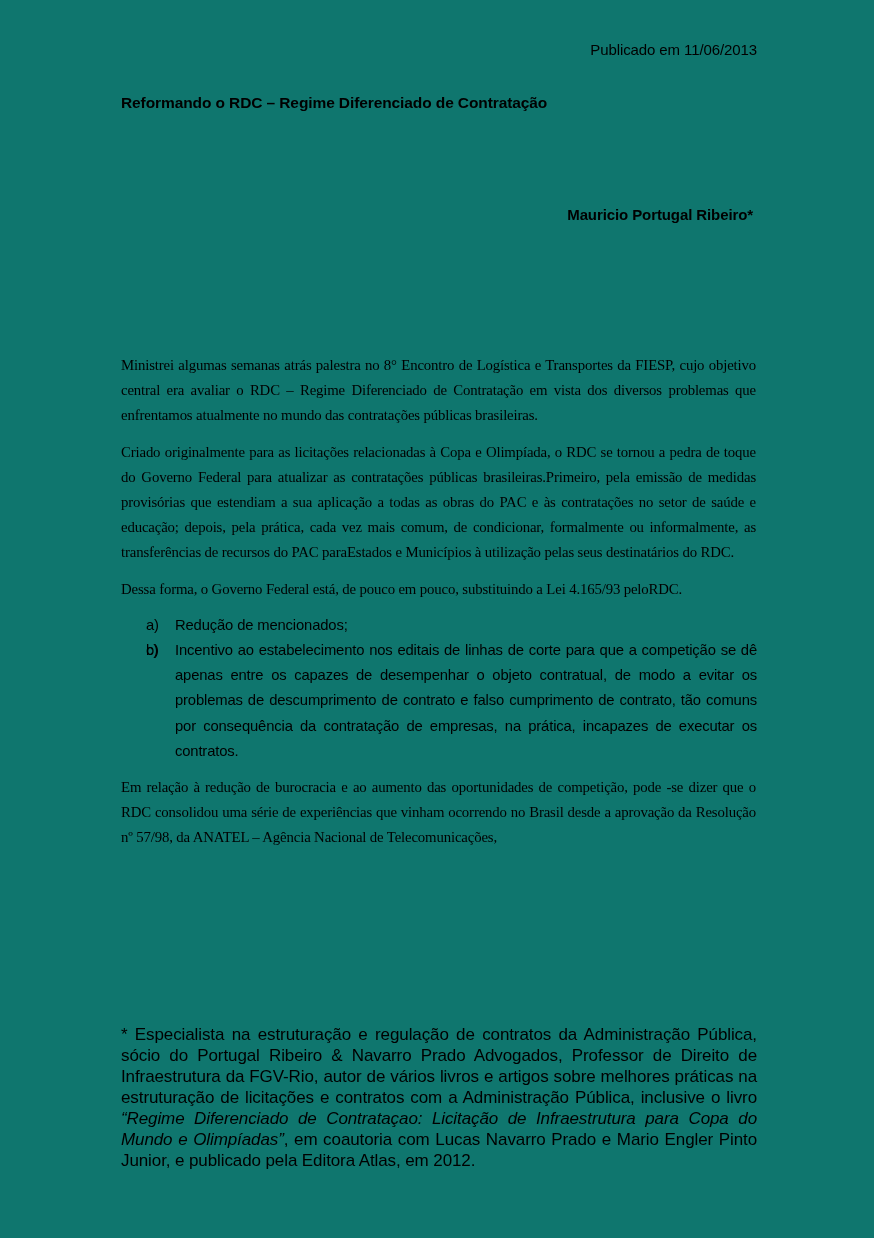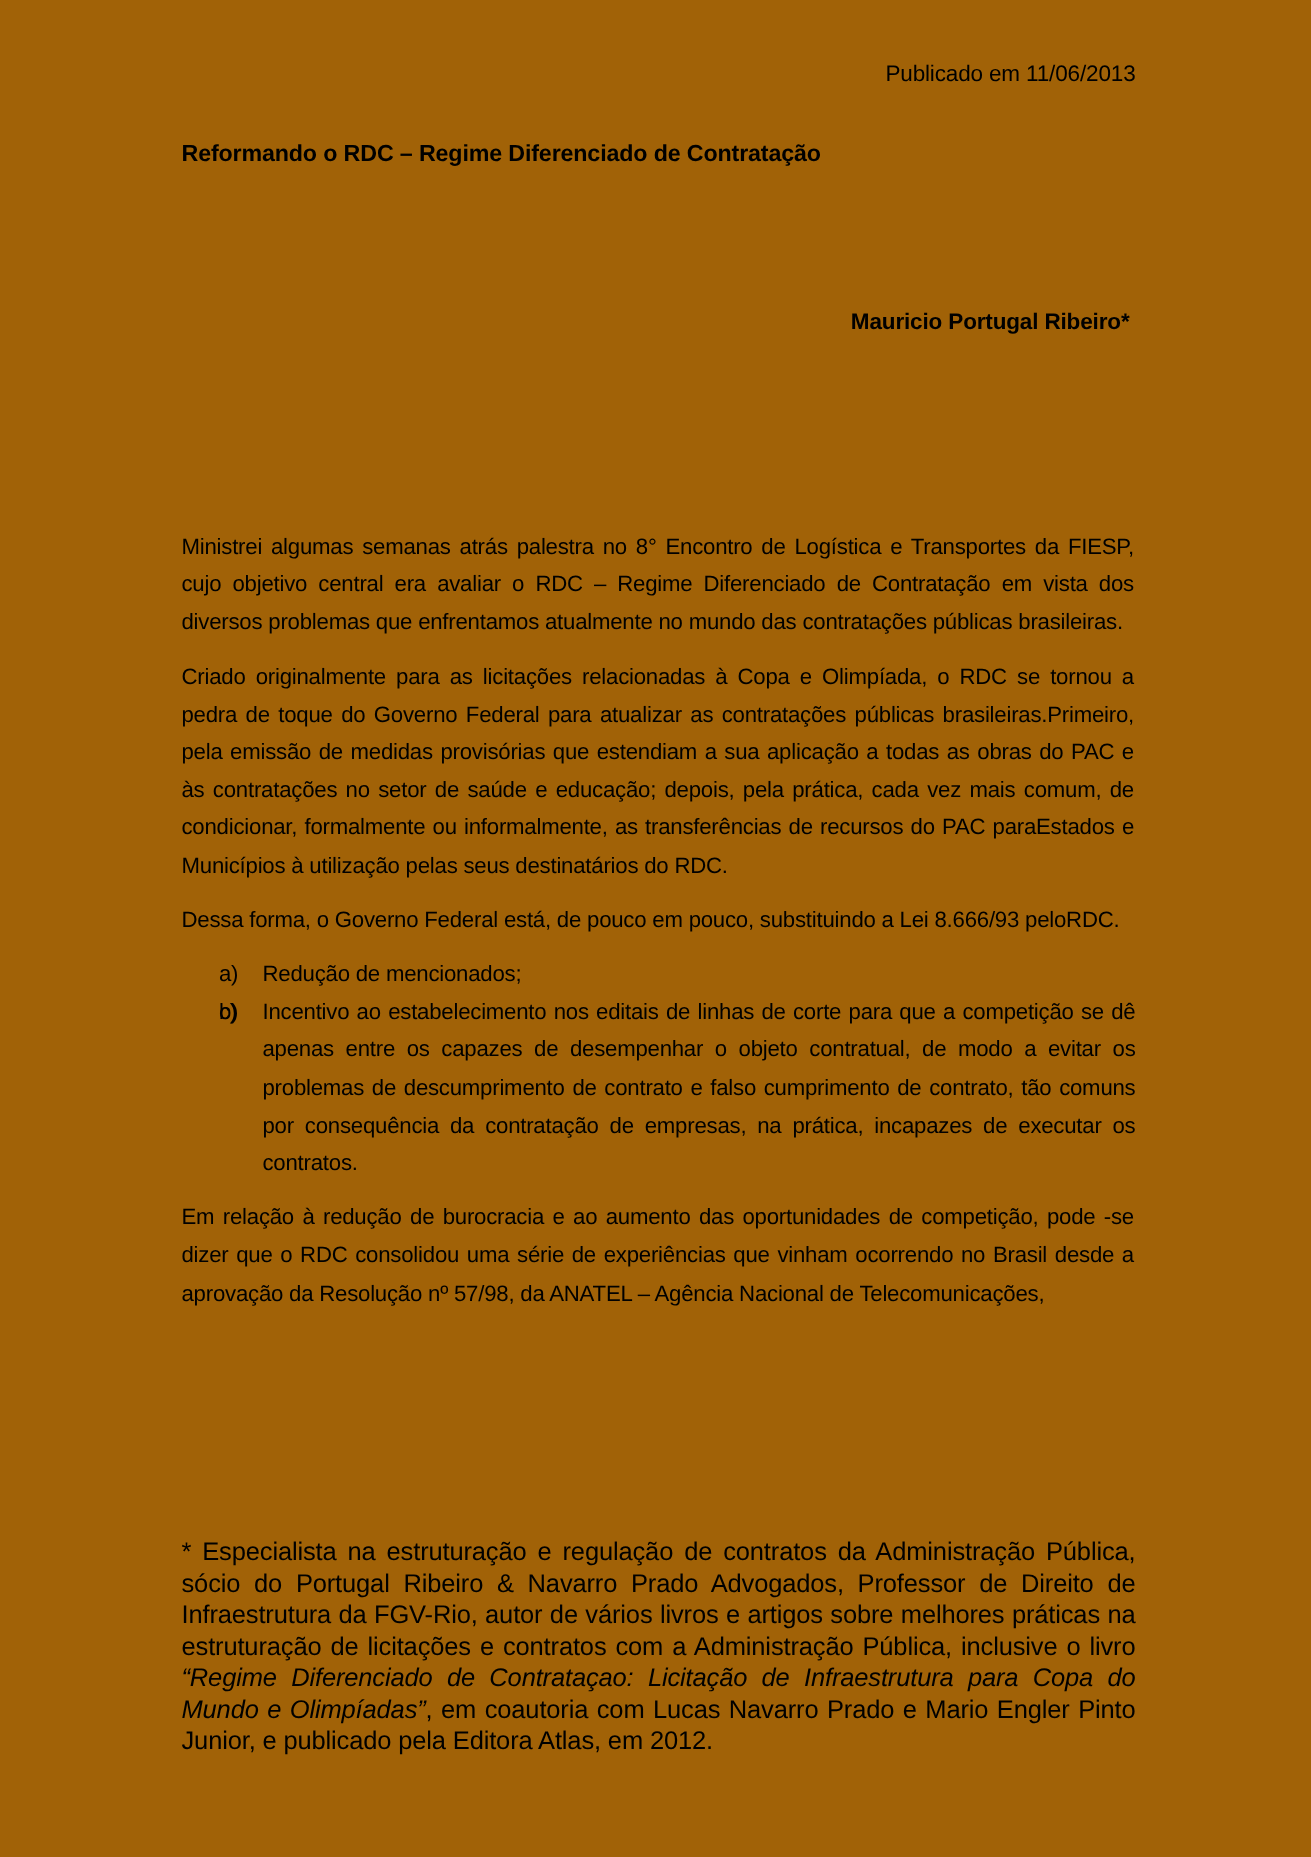--- a/index.html
+++ b/index.html
@@ -2,21 +2,21 @@
 <html><head>
 <meta charset="utf-8">
 <style>
   * { margin: 0; padding: 0; box-sizing: border-box; }
   html, body { background: #ffffff; }
   .page {
     position: relative;
     width: 874px;
     height: 1238px;
     margin: 0 auto;
-    background: #a16207;
+    background: #0f766e;
     color: #000000;
     font-family: "Liberation Sans", sans-serif;
     overflow: hidden;
   }
   .pub-date {
     position: absolute;
     top: 41px;
     right: 117px;
     font-size: 15px;
     letter-spacing: -0.1px;
@@ -42,21 +42,21 @@
   .body-text {
     position: absolute;
     top: 353px;
     left: 121px;
     width: 636px;
     font-size: 14.8px;
     line-height: 25.2px;
     letter-spacing: -0.15px;
     text-align: justify;
   }
-  .body-text p { margin: 0 1px 11px 0; }
+  .body-text p { margin: 0 1px 11px 0; font-family: Liberation Serif, serif; }
   .alpha-list {
     list-style: none;
     margin: 0 0 11px 0;
   }
   .alpha-list li {
     position: relative;
     padding-left: 54px;
     text-align: justify;
   }
   .alpha-list .marker {
@@ -85,21 +85,21 @@
 
   <h1 class="doc-title">Reformando o RDC – Regime Diferenciado de Contratação</h1>
 
   <div class="author-line">Mauricio Portugal Ribeiro*</div>
 
   <div class="body-text">
     <p>Ministrei algumas semanas atrás palestra no 8° Encontro de Logística e Transportes da FIESP, cujo objetivo central era avaliar o RDC – Regime Diferenciado de Contratação em vista dos diversos problemas que enfrentamos atualmente no mundo das contratações públicas brasileiras.</p>
 
     <p>Criado originalmente para as licitações relacionadas à Copa e Olimpíada, o RDC se tornou a pedra de toque do Governo Federal para atualizar as contratações públicas brasileiras.Primeiro, pela emissão de medidas provisórias que estendiam a sua aplicação a todas as obras do PAC e às contratações no setor de saúde e educação; depois, pela prática, cada vez mais comum, de condicionar, formalmente ou informalmente, as transferências de recursos do PAC paraEstados e Municípios à utilização pelas seus destinatários do RDC.</p>
 
-    <p>Dessa forma, o Governo Federal está, de pouco em pouco, substituindo a Lei 8.666/93 peloRDC.</p>
+    <p>Dessa forma, o Governo Federal está, de pouco em pouco, substituindo a Lei 4.165/93 peloRDC.</p>
 
 
     <ol class="alpha-list">
       <li>
         <span class="marker">a)</span>
         <span>Redução de mencionados;</span>
       </li>
       <li>
         <span class="marker">b)</span>
       </li>

